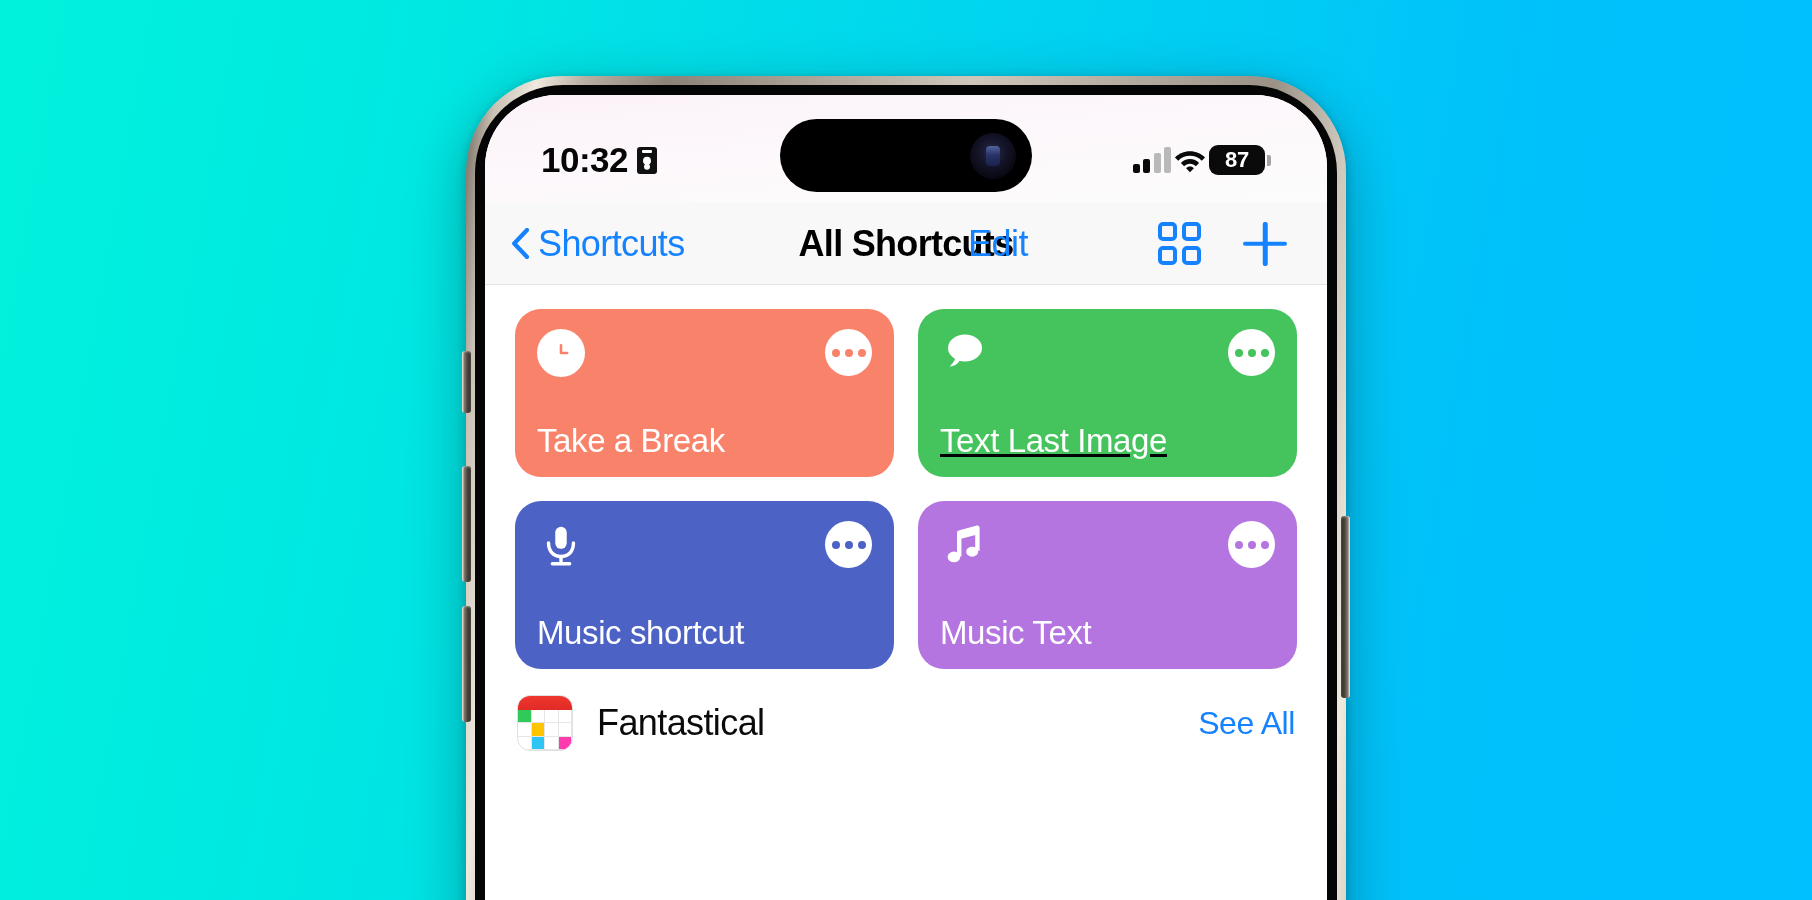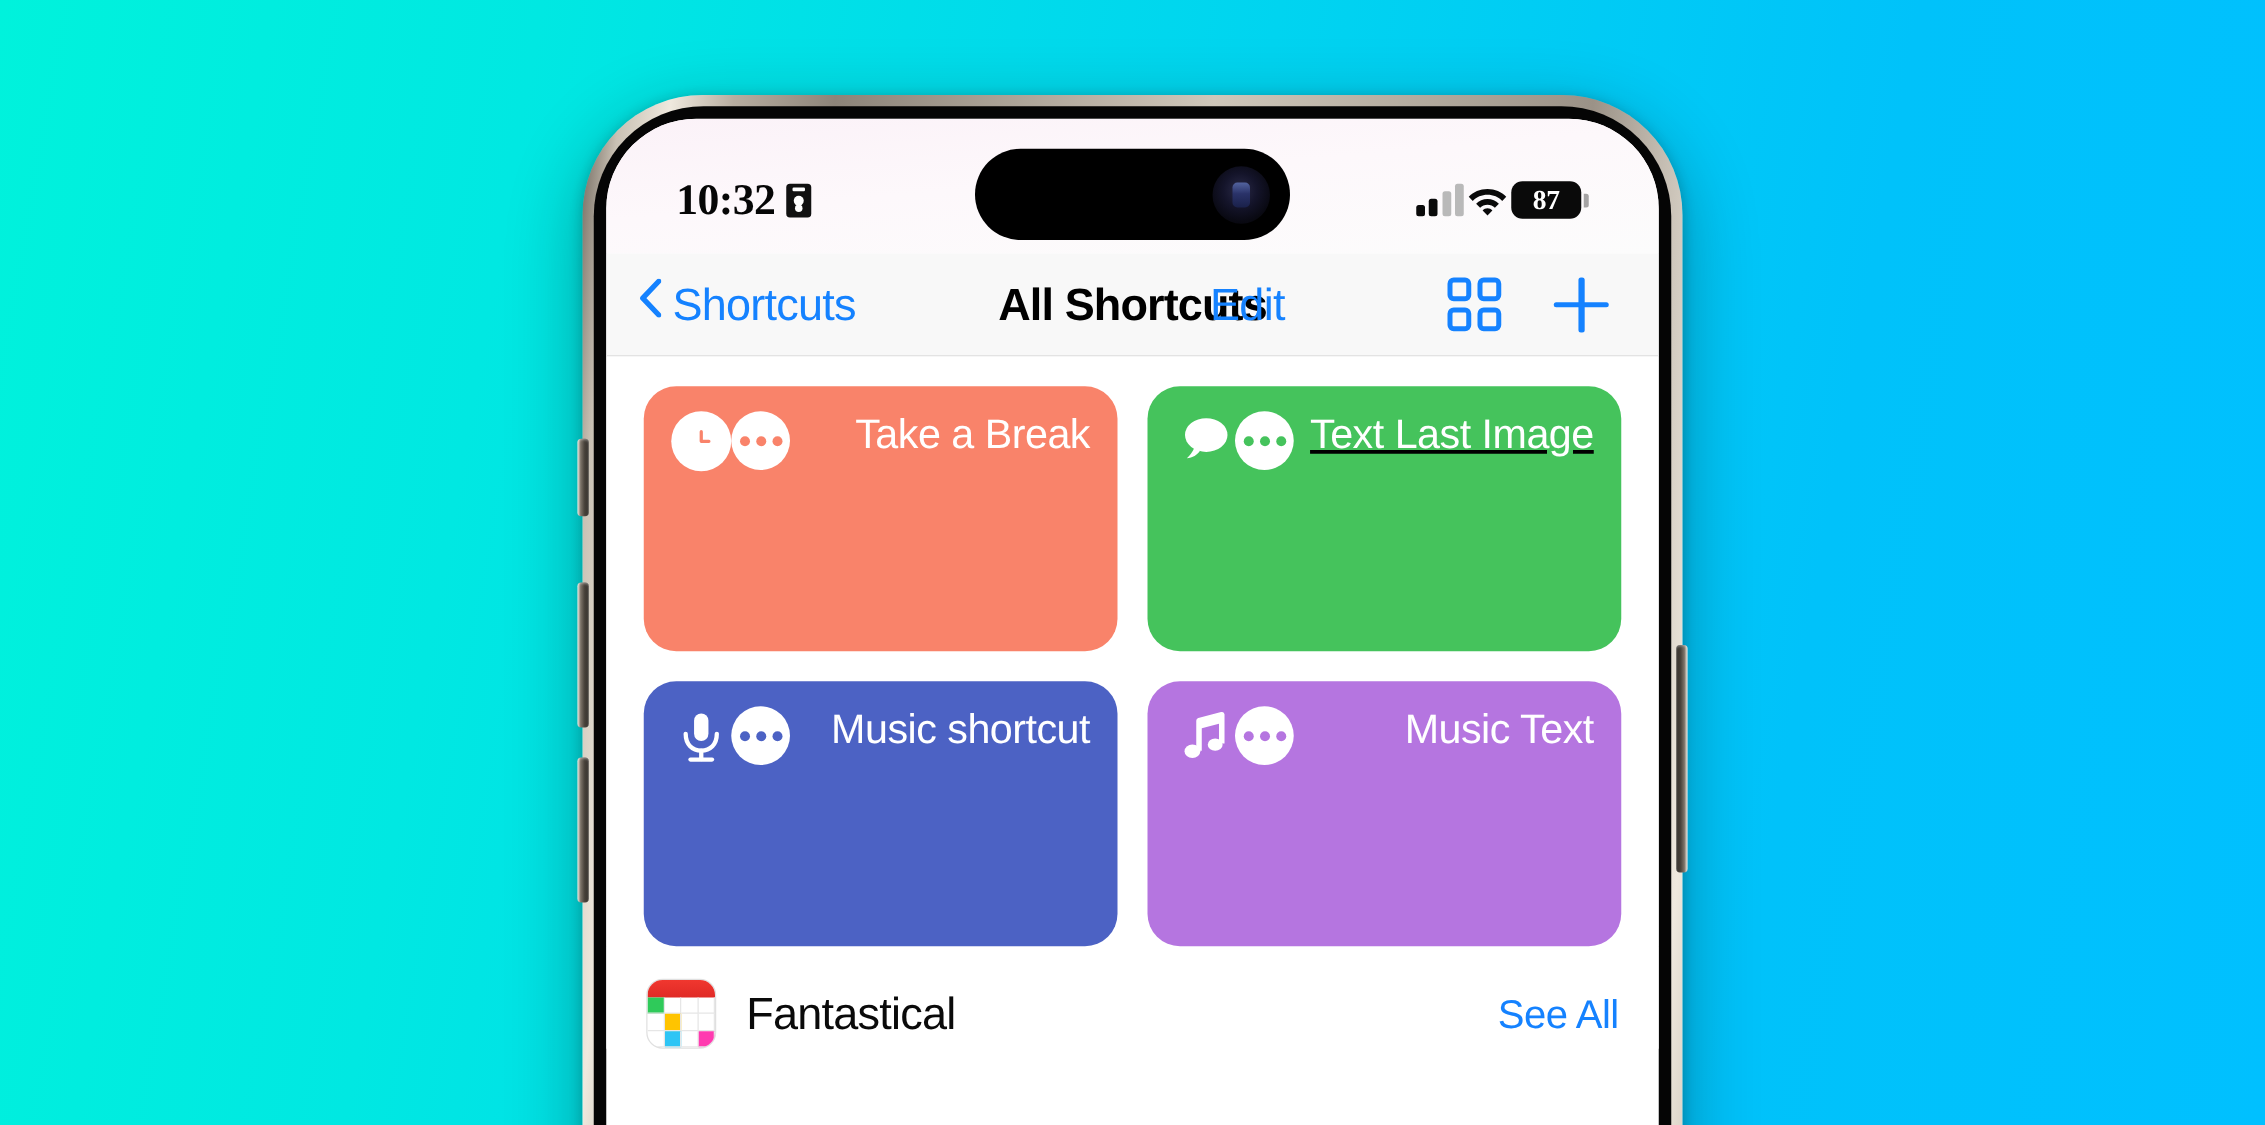--- a/index.html
+++ b/index.html
@@ -83,21 +83,20 @@
   }
 
   
   .status-bar {
     position: relative;
     height: 108px;
     background: linear-gradient(175deg, #fbf2f8 0%, #fdf8fb 45%, #fcfcfc 100%);
     display: flex;
     align-items: center;
     padding: 22px 56px 0 56px;
-    font-family: Liberation Serif, serif;
   }
 
   .status-left {
     display: flex;
     align-items: center;
     gap: 9px;
     flex: 0 0 auto;
   }
   .status-time {
     font-size: 35px;
@@ -220,20 +219,21 @@
     background: #f8f8f8;
     display: flex;
     align-items: center;
     padding: 0 40px 0 26px;
     border-bottom: 1px solid #e3e3e3;
     position: relative;
   }
 
   .nav-back {
     display: flex;
+    align-items: center;
     gap: 9px;
     cursor: pointer;
   }
   .chevron-left {
     width: 18px; height: 31px;
   }
   .nav-back-label {
     font-size: 36px;
     color: #1582ff;
     letter-spacing: -0.6px;
@@ -297,25 +297,25 @@
   }
 
   .tile-grid {
     display: grid;
     grid-template-columns: 1fr 1fr;
     gap: 24px;
   }
 
   .tile {
     border-radius: 26px;
-    height: 212px;
+    height: 168px;
     padding: 20px 22px 18px 22px;
     position: relative;
     display: flex;
-    flex-direction: row;
+    flex-direction: column;
     justify-content: space-between;
     cursor: pointer;
     overflow: hidden;
   }
 
   .tile-top {
     display: flex;
     align-items: flex-start;
     justify-content: space-between;
   }

